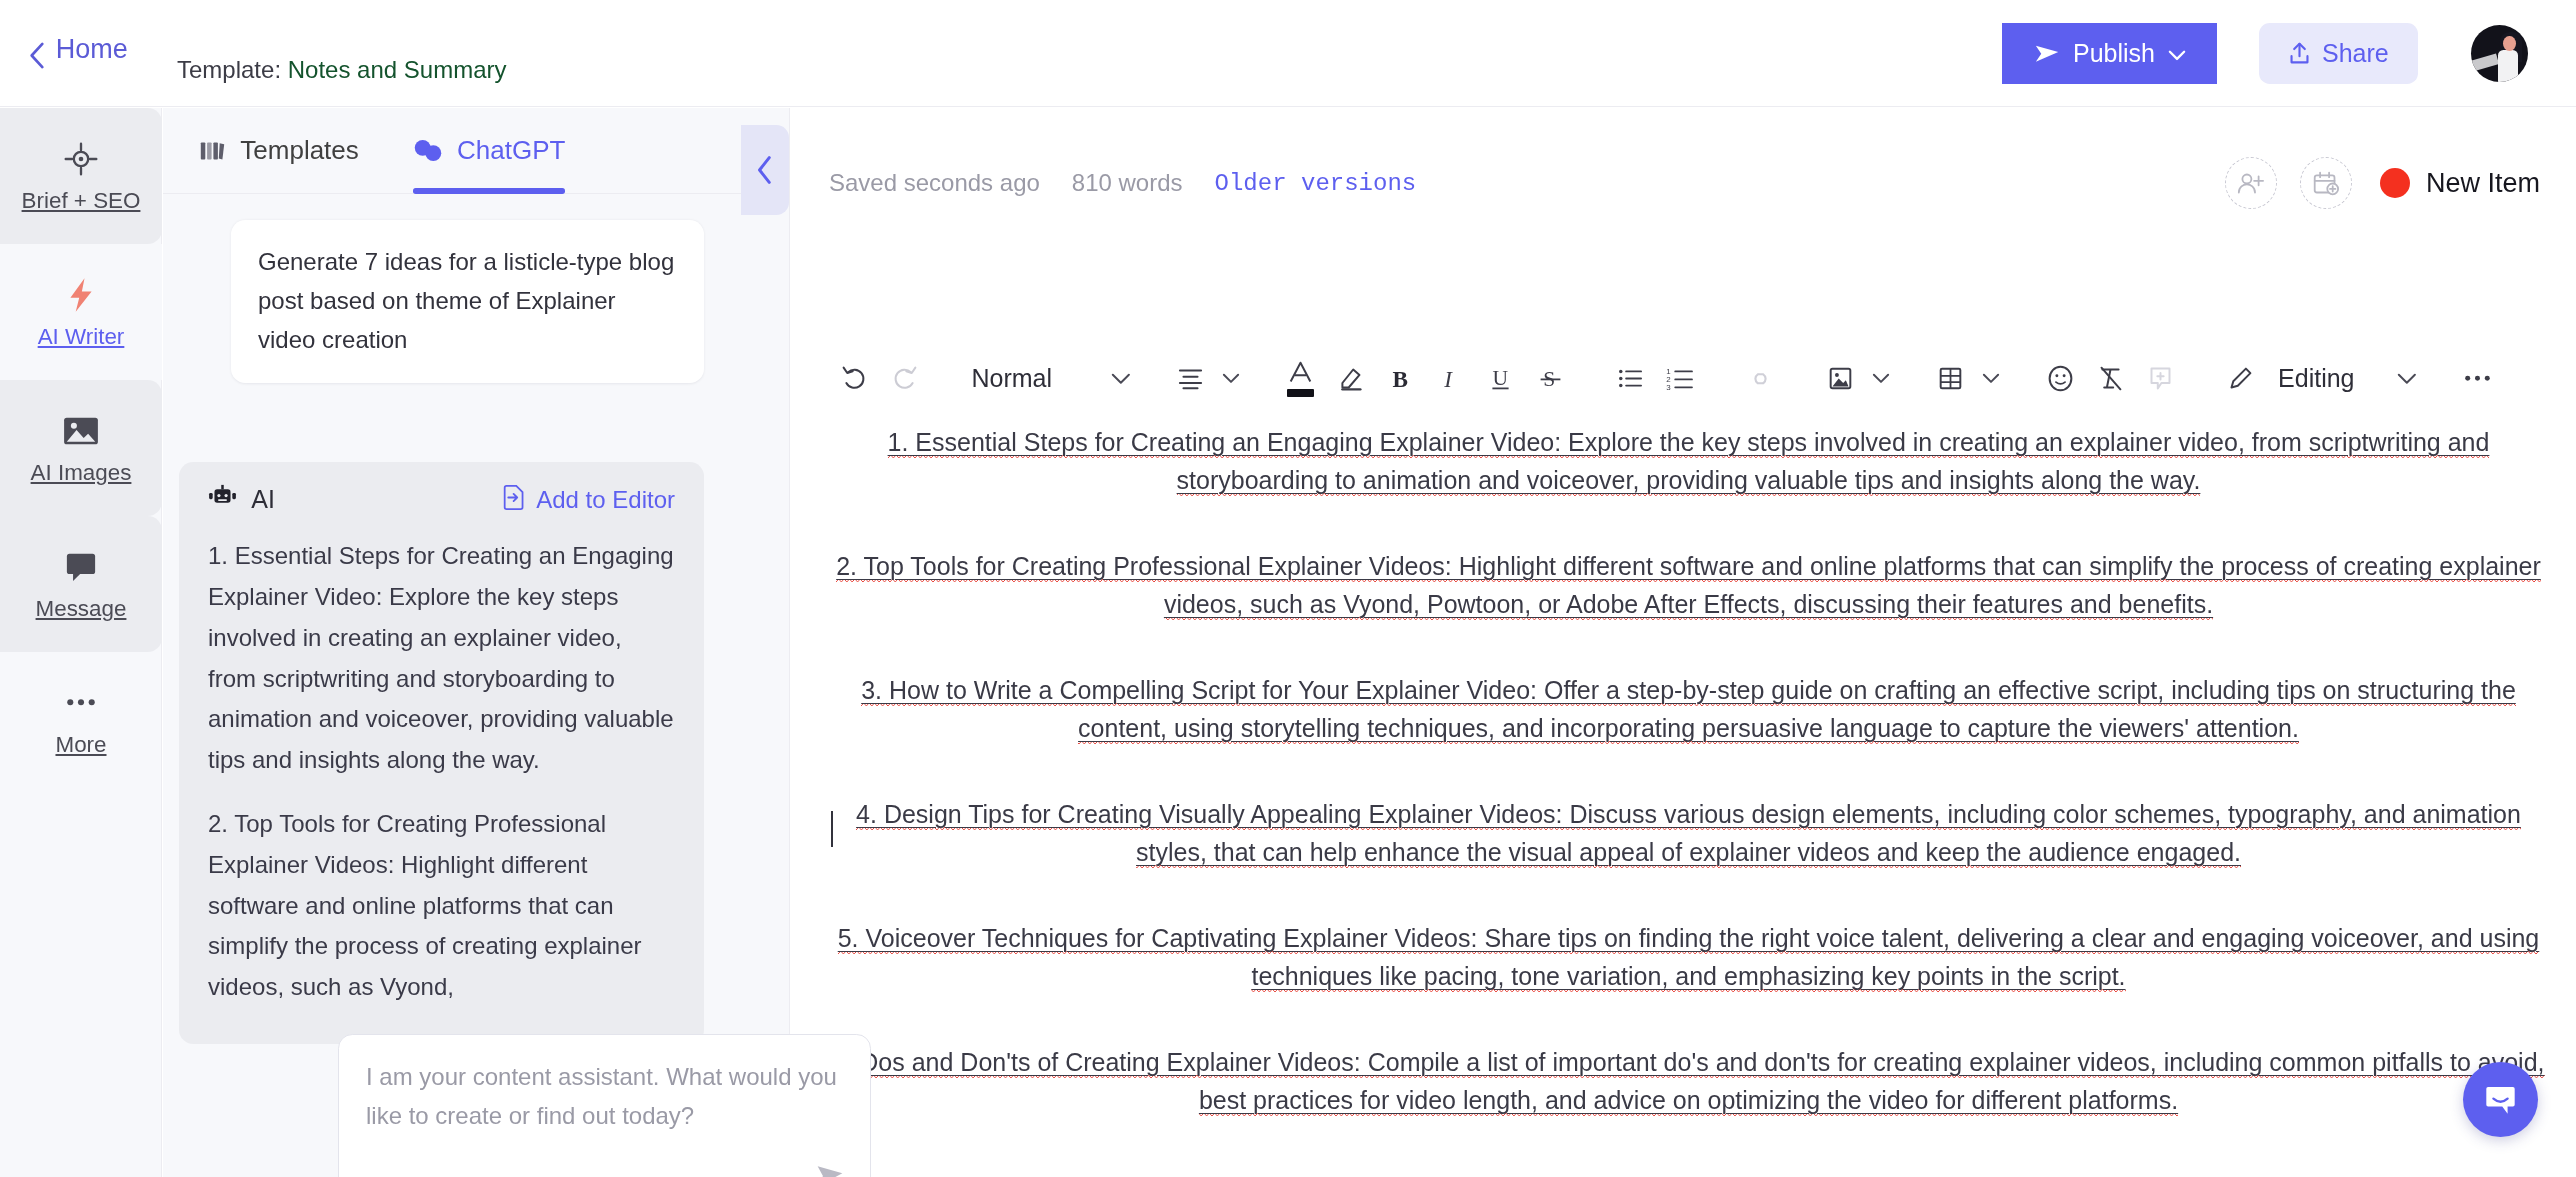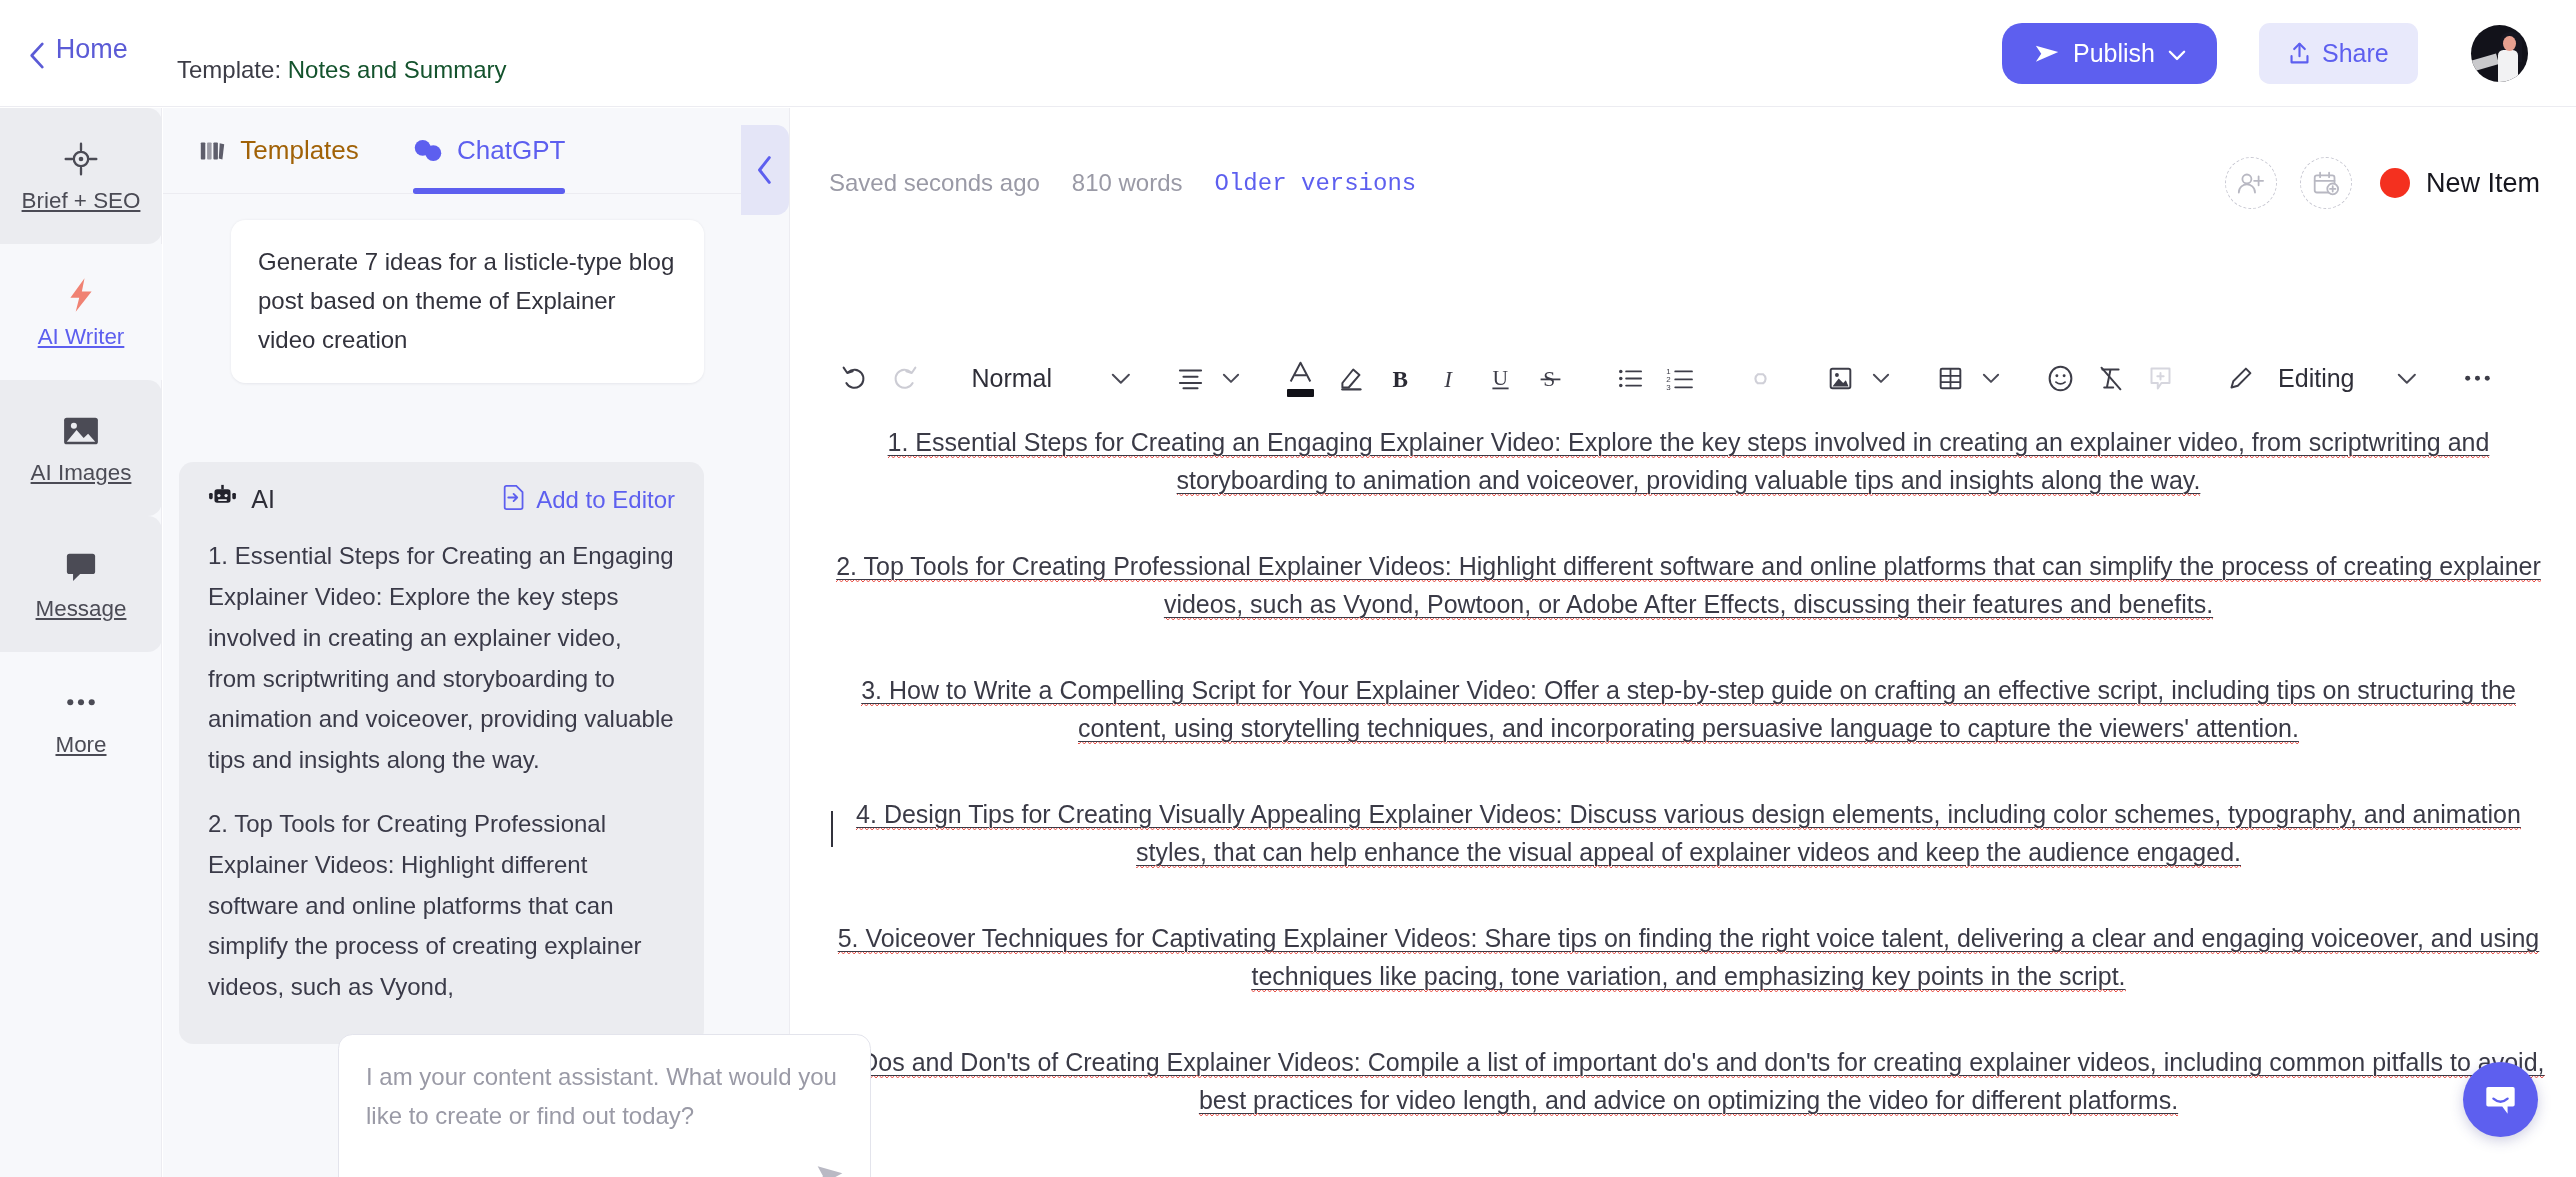--- a/index.html
+++ b/index.html
@@ -27,21 +27,21 @@
 
   .template-line {
     position: absolute; left: 177px; top: 56px;
     font-size: 24px; color: #3c3c46; white-space: nowrap;
   }
   .template-line .tpl-name { color: #14532d; cursor: pointer; }
 
   .publish-btn {
     position: absolute; left: 2002px; top: 23px;
     width: 215px; height: 61px;
-    background: #5d5fef; border-radius: 20px;
+    background: #5d5fef; border-radius: 0;
     display: flex; align-items: center; justify-content: center; gap: 12.5px;
     cursor: pointer;
   }
   .publish-btn .send-ico { width: 27px; height: 21.5px; }
   .publish-btn .label { color: #fff; font-size: 25px; }
   .publish-btn .caret { width: 18px; height: 10.7px; }
 
   .share-btn {
     position: absolute; left: 2259px; top: 23px;
     width: 159px; height: 61px;
@@ -107,21 +107,21 @@
   }
   .chat-tabs {
     position: relative; height: 86px;
     display: flex; align-items: center; gap: 54px;
     padding-left: 36px;
     border-bottom: 0.9px solid #ececf1;
     background: #f7f8fb;
   }
   .chat-tab {
     display: flex; align-items: center; gap: 14.3px;
-    font-size: 26px; color: #a16207; cursor: pointer;
+    font-size: 26px; color: #404040; cursor: pointer;
     height: 86px; position: relative;
   }
   .chat-tab .tab-ico { display: flex; align-items: center; }
   .chat-tab.active { color: #5d5fef; }
   .chat-tab.active::after {
     content: ''; position: absolute; left: 0; right: 0; bottom: 0;
     height: 5.4px; background: #5d5fef; border-radius: 2.7px;
   }
 
   .collapse-handle {

